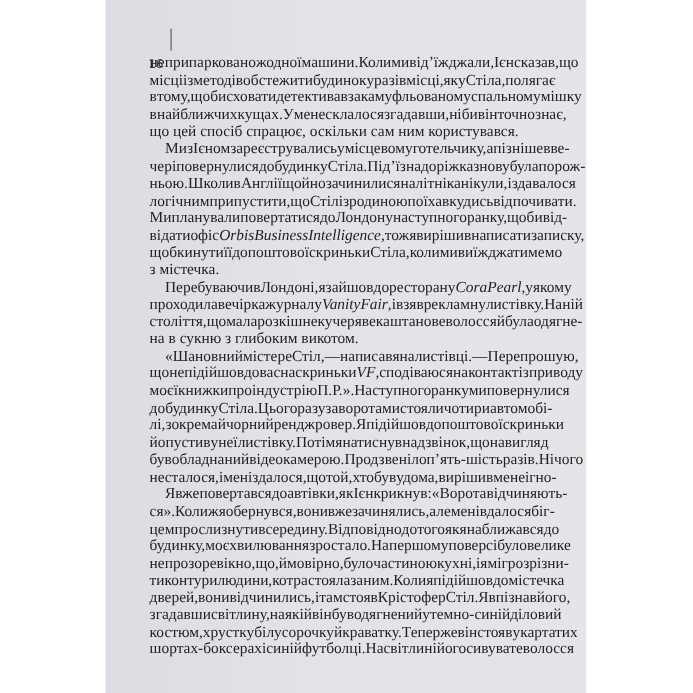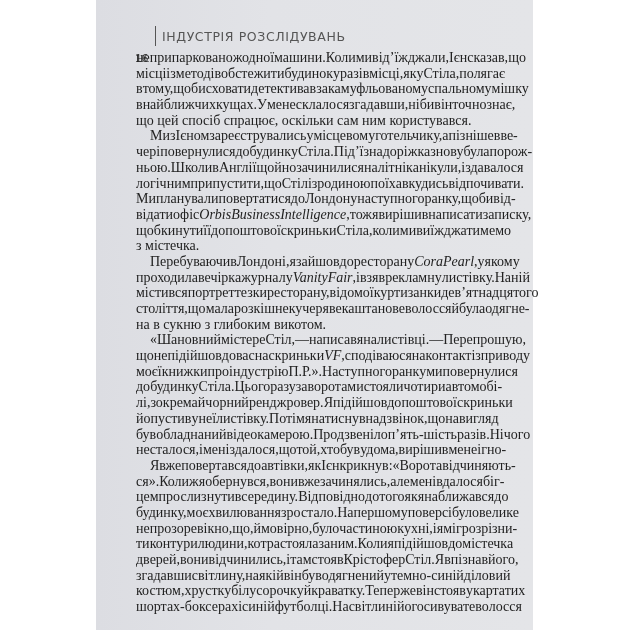--- a/index.html
+++ b/index.html
@@ -23,21 +23,20 @@
   .indent { padding-left:14px; }
   i { font-style:italic; }
 </style>
 </head>
 <body>
 
 <div class="page">
   <div class="header">
     <span class="page-num">16</span>
     <span class="sep"></span>
-    <span class="running-title">ІНДУСТРІЯ РОЗСЛІДУВАНЬ</span>
   </div>
   <div class="body-text" id="body-text">
       <div class="line">
         <span class="w">не</span>
         <span class="w">припарковано</span>
         <span class="w">жодної</span>
         <span class="w">машини.</span>
         <span class="w">Коли</span>
         <span class="w">ми</span>
         <span class="w">від’їжджали,</span>
@@ -203,29 +202,20 @@
         <i class="w">Fair</i>
         <span class="w">,</span>
         <span class="w">і</span>
         <span class="w">взяв</span>
         <span class="w">рекламну</span>
         <span class="w">листівку.</span>
         <span class="w">На</span>
         <span class="w">ній</span>
       </div>
       <div class="line">
-        <span class="w">містився</span>
-        <span class="w">портрет</span>
-        <span class="w">тезки</span>
-        <span class="w">ресторану,</span>
-        <span class="w">відомої</span>
-        <span class="w">куртизанки</span>
-        <span class="w">дев’ятнадцятого</span>
-      </div>
-      <div class="line">
         <span class="w">століття,</span>
         <span class="w">що</span>
         <span class="w">мала</span>
         <span class="w">розкішне</span>
         <span class="w">кучеряве</span>
         <span class="w">каштанове</span>
         <span class="w">волосся</span>
         <span class="w">й</span>
         <span class="w">була</span>
         <span class="w">одягне-</span>

